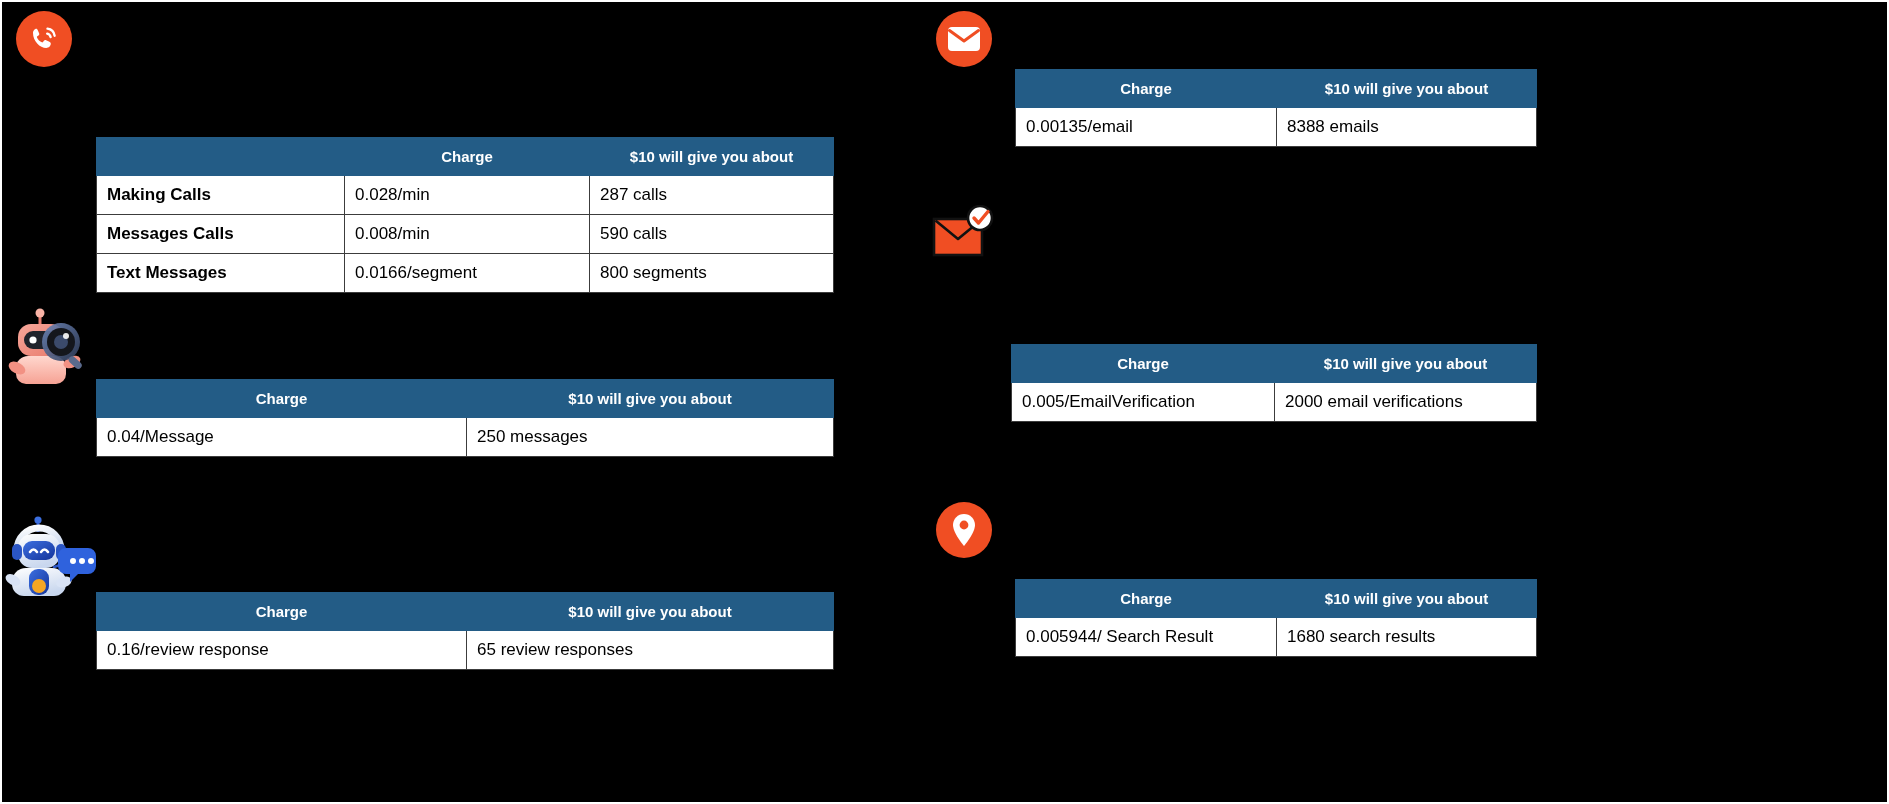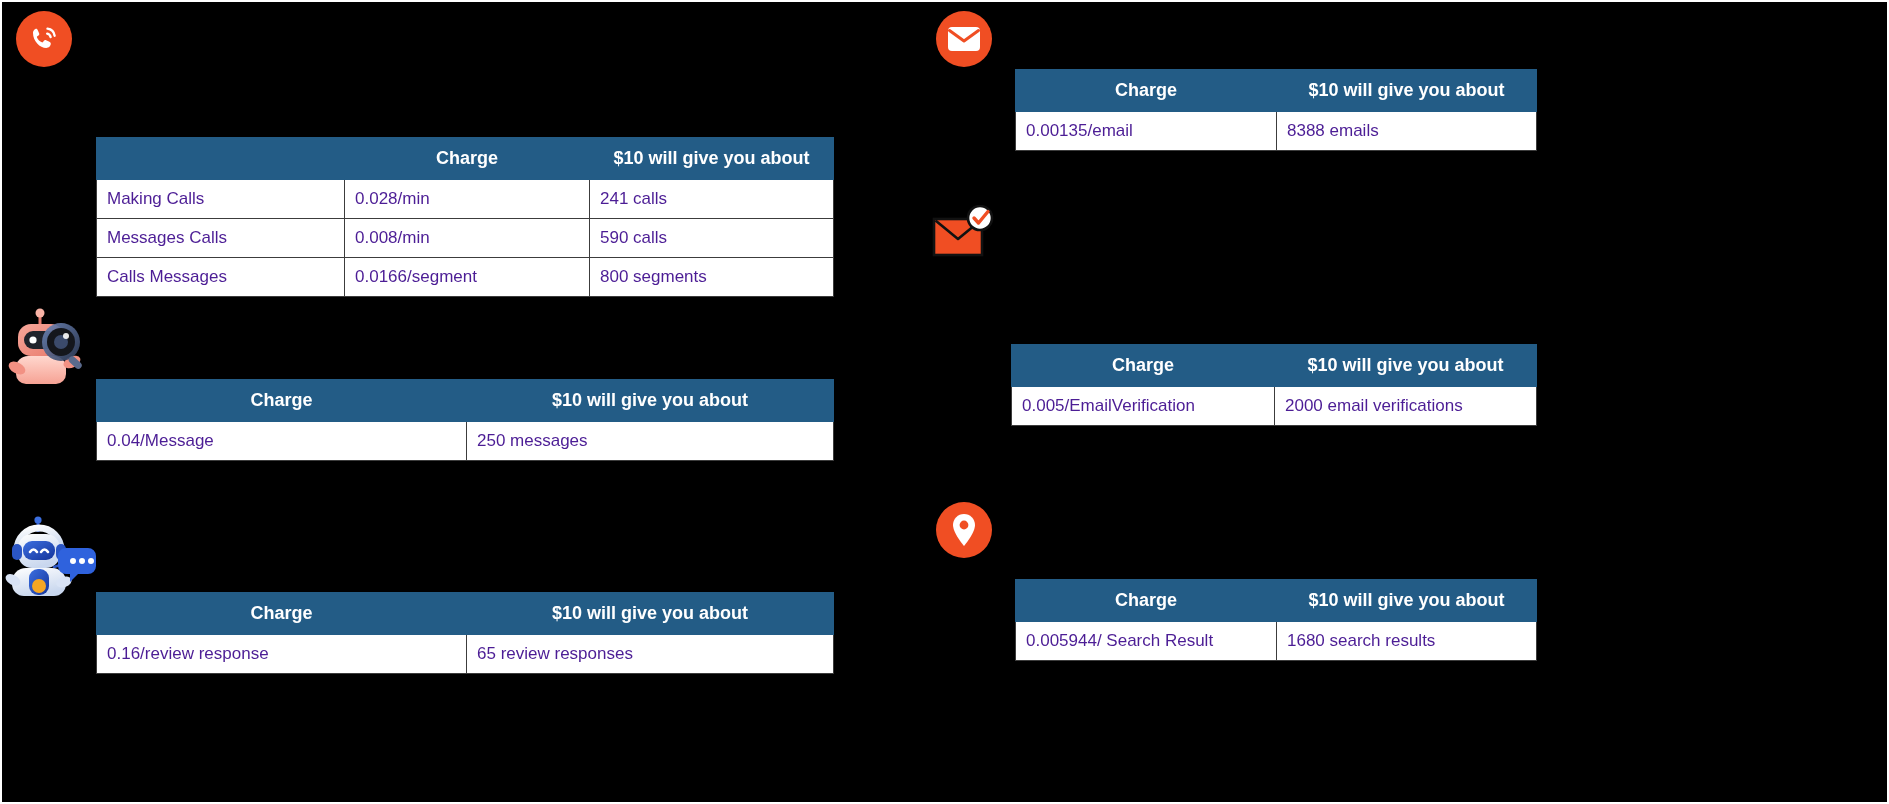--- a/index.html
+++ b/index.html
@@ -29,39 +29,39 @@
     border-collapse: collapse;
     table-layout: fixed;
     background: #ffffff;
     font-size: 17px;
   }
   .pricing-table th {
     background: #235C86;
     color: #ffffff;
     font-weight: bold;
     text-align: center;
-    font-size: 18px;
+    font-size: 15px;
     padding: 10px 12px;
     border: 1px solid #235C86;
     white-space: nowrap;
   }
   .pricing-table th.blank-head {
     background: #235C86;
   }
   .pricing-table td {
     background: #ffffff;
-    color: #4c1d95;
+    color: #000000;
     text-align: left;
     padding: 9px 10px;
     border: 1px solid #3c3c3c;
     white-space: nowrap;
     overflow: hidden;
   }
   .pricing-table td.row-label {
-    font-weight: normal;
+    font-weight: bold;
   }
 
   
   .icon-wrap {
     position: absolute;
   }
   .circle-icon {
     border-radius: 50%;
     background: #F04E23;
     display: flex;
@@ -94,29 +94,29 @@
       <tr>
         <th class="blank-head"></th>
         <th>Charge</th>
         <th>$10 will give you about</th>
       </tr>
     </thead>
     <tbody>
       <tr>
         <td class="row-label">Making Calls</td>
         <td>0.028/min</td>
-        <td>241 calls</td>
+        <td>287 calls</td>
       </tr>
       <tr>
         <td class="row-label">Messages Calls</td>
         <td>0.008/min</td>
         <td>590 calls</td>
       </tr>
       <tr>
-        <td class="row-label">Calls Messages</td>
+        <td class="row-label">Text Messages</td>
         <td>0.0166/segment</td>
         <td>800 segments</td>
       </tr>
     </tbody>
   </table>
 
   <div class="icon-wrap" style="left:4px; top:300px; width:92px; height:84px;">
     <svg width="92" height="84" viewBox="0 0 92 84">
       <defs>
         <linearGradient id="pinkBody" x1="0" y1="0" x2="1" y2="1">

